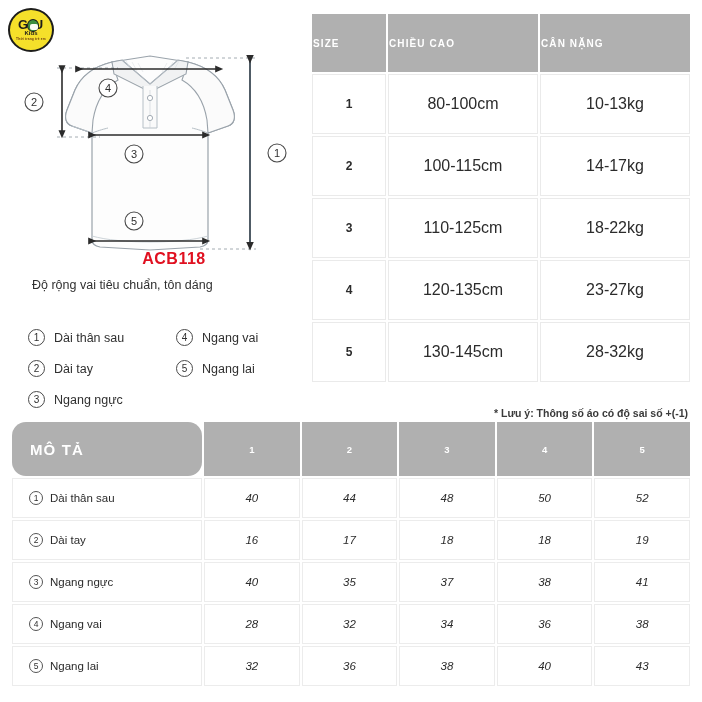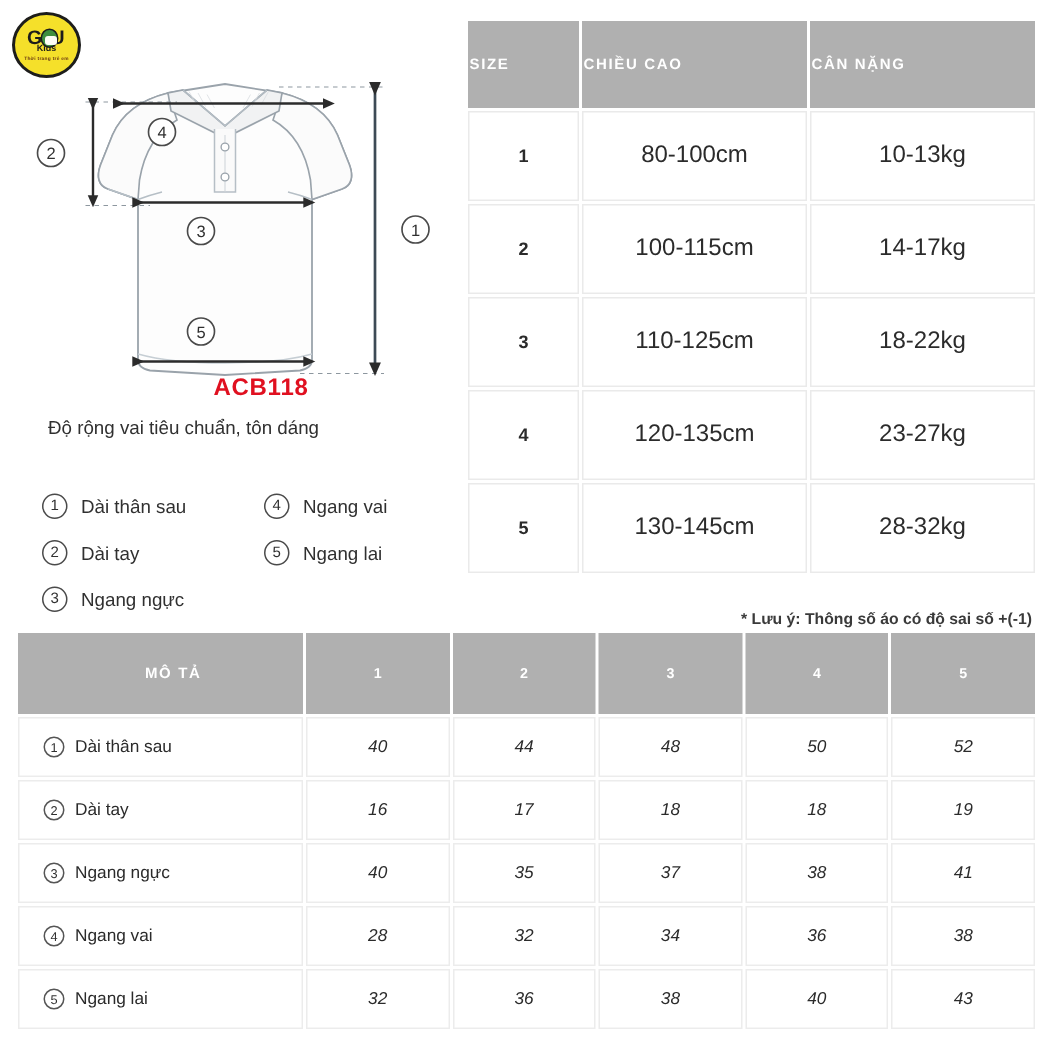--- a/index.html
+++ b/index.html
@@ -93,22 +93,22 @@
   
   .meas-table{
     position:absolute;left:10px;top:420px;width:682px;
     border-collapse:separate;border-spacing:2px;
     table-layout:fixed;
   }
   .meas-table th{
     background:#b0b0b0;color:#ffffff;height:52px;vertical-align:middle;
   }
   .meas-table th.hdesc{
-    text-align:center;padding-left:18px;
-    font-size:10px;font-weight:bold;letter-spacing:1.1px;
+    text-align:left;padding-left:18px;
+    font-size:15px;font-weight:bold;letter-spacing:1.1px;border-radius:14px;
   }
   .meas-table th.hnum{
     text-align:center;font-size:9.5px;font-weight:bold;
   }
   .meas-table td{
     background:#ffffff;border:1px solid #ececec;
     height:36px;vertical-align:middle;font-size:11.5px;color:#2b2b2b;
   }
   .meas-table td.desc-cell{text-align:left;padding-left:16px;}
   .meas-table td.num{text-align:center;font-style:italic;}

